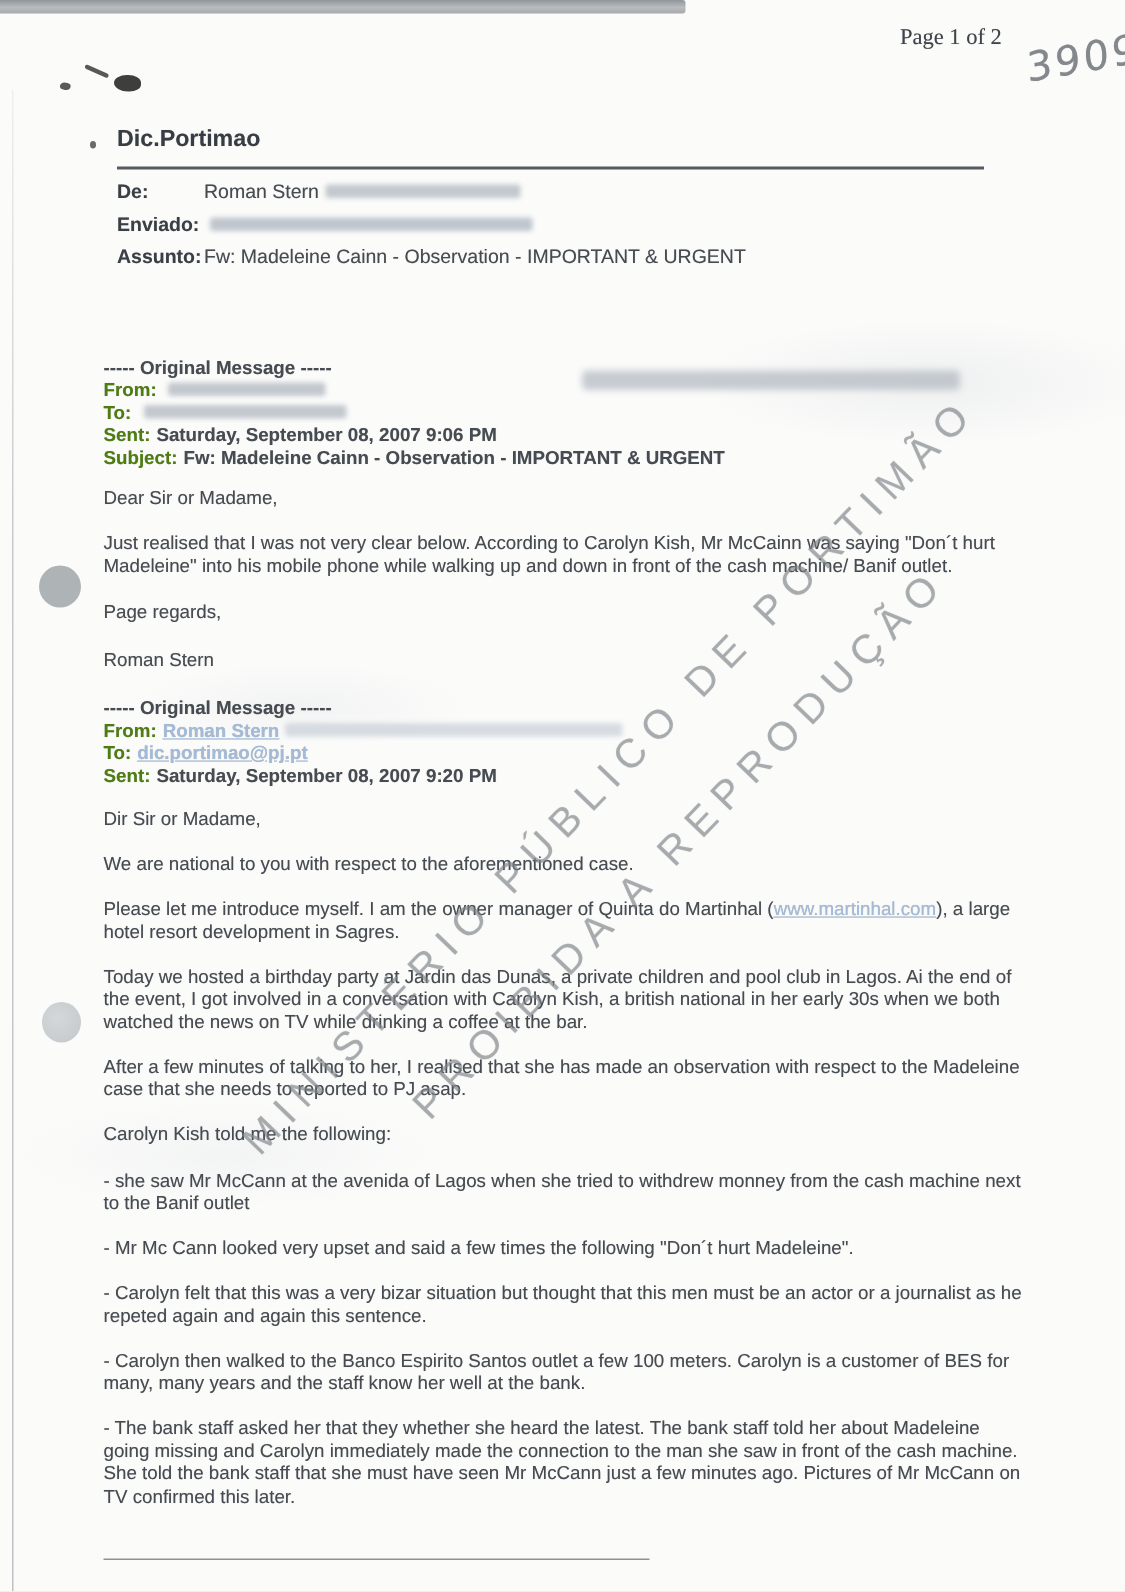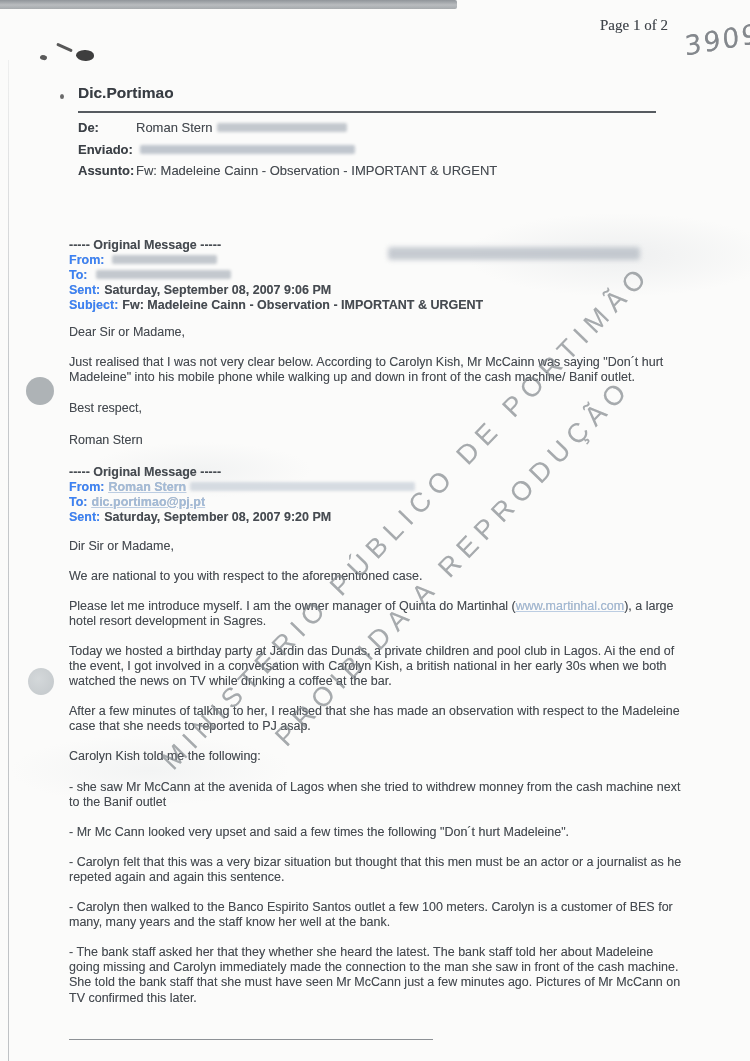--- a/index.html
+++ b/index.html
@@ -37,21 +37,21 @@
   .mail-title { position:absolute; left:78px; top:84px; font-size:15.5px; font-weight:bold; color:#383d43; }
   .title-rule { position:absolute; left:78px; top:111px; width:578px; height:2px; background:#565b60; }
   
   .fields { position:absolute; left:78px; top:120px; width:620px; font-size:13px; }
   .fields .row { height:21.7px; }
   .fields .lbl { display:inline-block; min-width:58px; font-weight:bold; color:#3a3f45; }
   
   .content { position:absolute; left:69px; top:238px; width:618px; font-size:12.5px; line-height:15.1px; z-index:2; }
   .content p { margin:0; }
   .content .mline { line-height:14.9px;font-weight:bold; }
-  .content b { color:#3b82f6; margin-right:4px; }
+  .content b { color:#4d7c0f; margin-right:4px; }
   .mt12 { margin-top:12px !important; }
   .mt14 { margin-top:14px !important; }
   .mt15 { margin-top:15px !important; }
   .mt16 { margin-top:16px !important; }
   .mt17 { margin-top:17px !important; }
   .lnk { color:#a3bbd8; text-decoration:underline; text-decoration-color:#bccde2; cursor:pointer; }
   
   .redact { display:inline-block; height:9px; border-radius:2px; background:#c3c8ce;
     filter:blur(1.6px); vertical-align:baseline; margin-left:4px; }
   .w105 { width:105px; } .w130 { width:130px; } .w135 { width:135px; }
@@ -122,21 +122,21 @@
     </div>
     <div class="mline">
       <b>Sent:</b><span>Saturday, September 08, 2007 9:06 PM</span>
     </div>
     <div class="mline">
       <b>Subject:</b><span>Fw: Madeleine Cainn - Observation - IMPORTANT &amp; URGENT</span>
     </div>
 
     <p class="mt12">Dear Sir or Madame,</p>
     <p class="mt15">Just realised that I was not very clear below. According to Carolyn Kish, Mr McCainn was saying "Don´t hurt Madeleine" into his mobile phone while walking up and down in front of the cash machine/ Banif outlet.</p>
-    <p class="mt16">Best respect,</p>
+    <p class="mt16">Page regards,</p>
     <p class="mt17">Roman Stern</p>
 
     <div class="mline mt17">----- Original Message -----</div>
     <div class="mline">
       <b>From:</b><span class="lnk">Roman Stern</span><span class="redact w225"></span>
     </div>
     <div class="mline">
       <b>To:</b><span class="lnk">dic.portimao@pj.pt</span>
     </div>
     <div class="mline">

